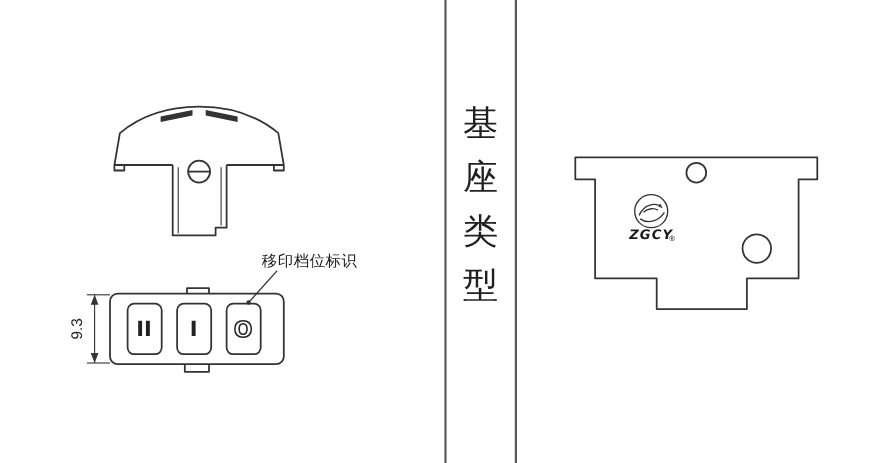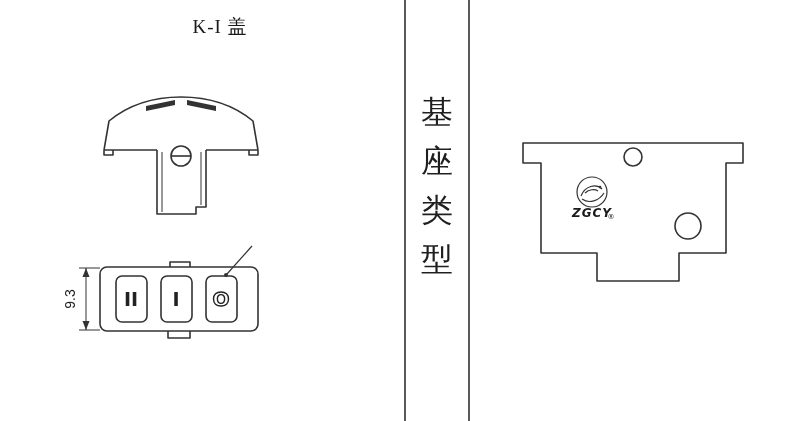--- a/index.html
+++ b/index.html
@@ -96,23 +96,23 @@
         <path d="M581,196 C585,186 596,183 602,189"></path>
         <path d="M582,199 C589,204 599,201 604,193"></path>
         <path d="M585,193 C589,189 595,189 598,191"></path>
         <circle cx="600" cy="187" r="1.3" fill="#333333" stroke="none"></circle>
         <text x="592" y="217" text-anchor="middle" font-family="DejaVu Sans, sans-serif" font-size="12" font-style="italic" font-weight="bold" letter-spacing="1" fill="#1a1a1a" stroke="none">ZGCY</text>
         <text x="611" y="219" text-anchor="middle" font-family="DejaVu Sans, sans-serif" font-size="7" fill="#1a1a1a" stroke="none">®</text>
       </g>
     </g>
   </svg>
 
-  <div id="title-left" class="title">K-I 盖</div>
 
 
+  <div class="annotation">移印档位标识</div>
 
   <div class="vtext">
     <span>基</span>
     <span>座</span>
     <span>类</span>
     <span>型</span>
   </div>
 
 </div>
 

